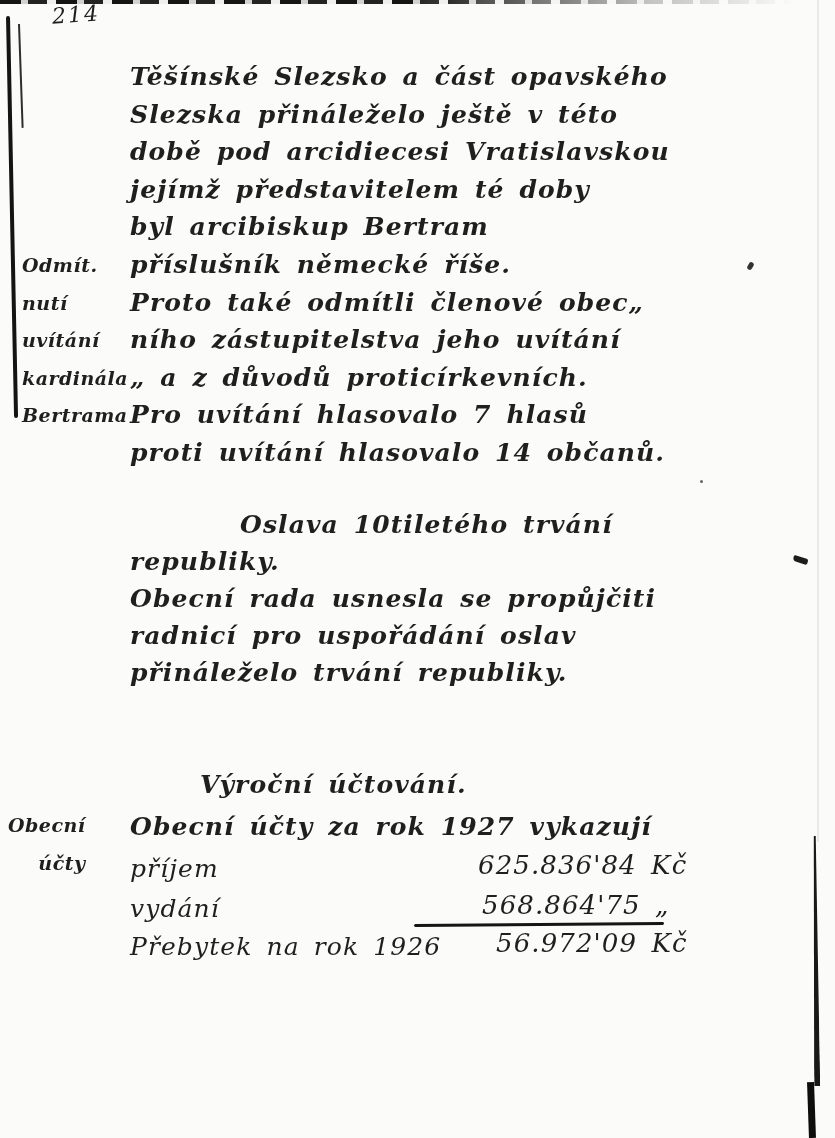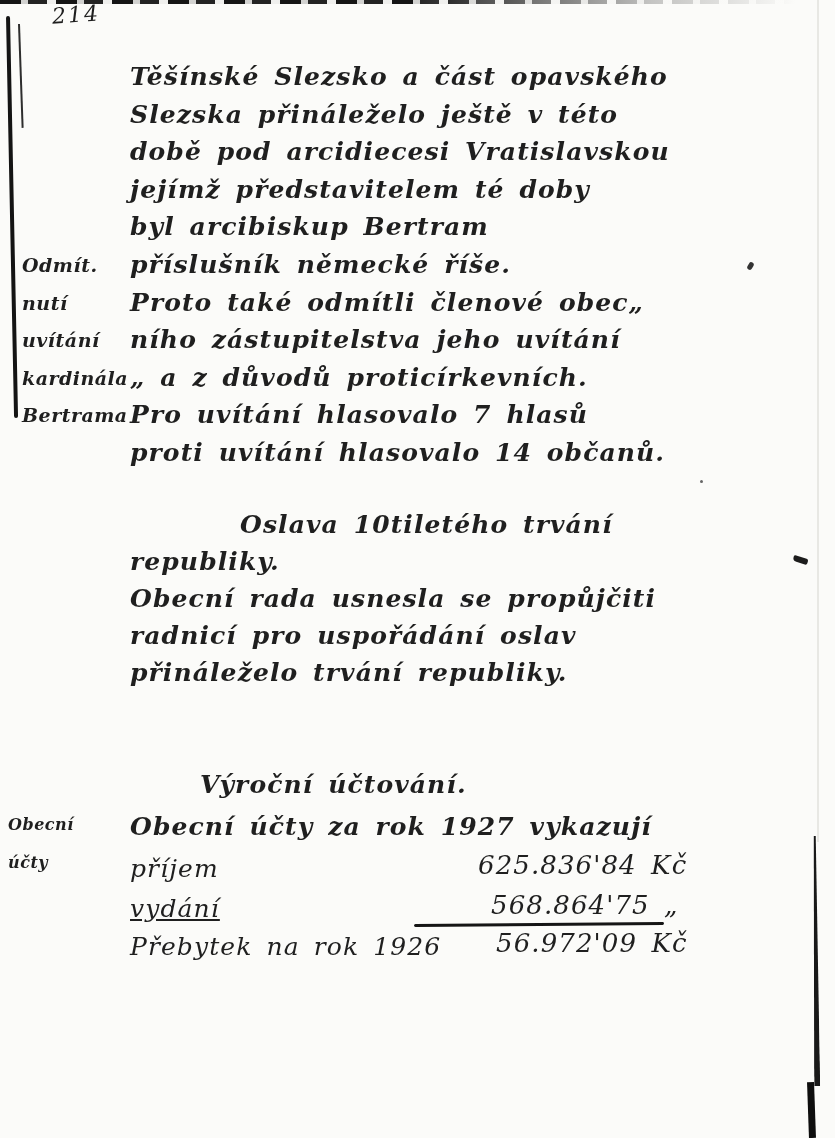--- a/index.html
+++ b/index.html
@@ -26,43 +26,43 @@
     font-size:25px; line-height:37.6px;
     letter-spacing:1.1px; word-spacing:5px;
   }
 
   .note-bertram {
     position:absolute; left:22px; top:247px;
     font-size:19px; line-height:37.6px; letter-spacing:.5px;
   }
   .note-accounts {
     position:absolute; left:8px; top:806px;
-    font-size:16px; line-height:38px; letter-spacing:.5px;
+    font-size:19px; line-height:38px; letter-spacing:.5px;text-align:right;
   }
 
   .celebration {
     position:absolute; left:130px; top:506px; width:660px;
     font-size:25px; line-height:37px;
     letter-spacing:1.1px; word-spacing:5px;
   }
   .celebration .heading1 { margin-left:110px; }
 
   .accounting {
     position:absolute; left:130px; top:770px; width:680px; height:220px;
     font-size:25px; letter-spacing:1.1px; word-spacing:5px;
   }
   .accounting .heading2 { position:absolute; left:70px; top:0; }
   .accounting .acc-intro { position:absolute; left:0; top:42px; }
   .acc-row { position:absolute; left:0; white-space:nowrap; }
   .row-prijem  { top:84px; }
-  .row-vydani  { top:124px;text-decoration:underline; }
+  .row-vydani  { top:124px; }
   .row-prebytek{ top:162px; }
   .acc-amount { position:absolute; white-space:nowrap; font-size:26px; }
   .amt-prijem  { left:348px; top:-4px; }
-  .amt-vydani  { left:361px; top:-4px; }
+  .amt-vydani  { left:352px; top:-4px; }
   .amt-prebytek{ left:366px; top:-4px; }
   .sum-line {
     position:absolute; left:284px; top:153px; width:250px; height:3px;
     background:#151515; transform:rotate(-0.5deg); border-radius:2px;
   }
 
   
   .edge-top {
     position:absolute; top:0; left:0; width:795px; height:4px;
     background:

